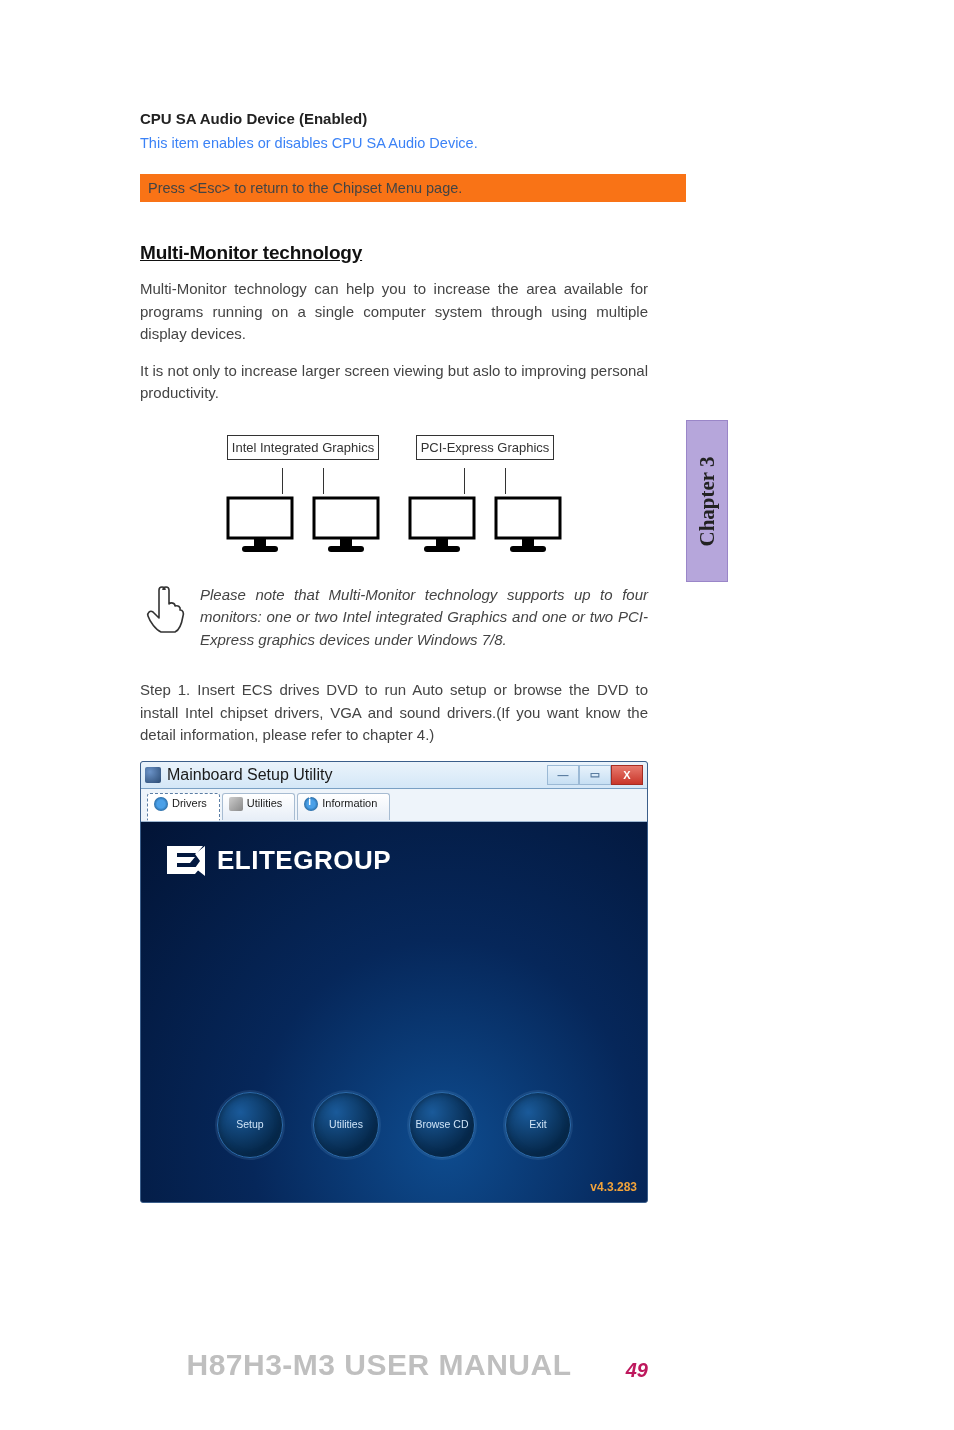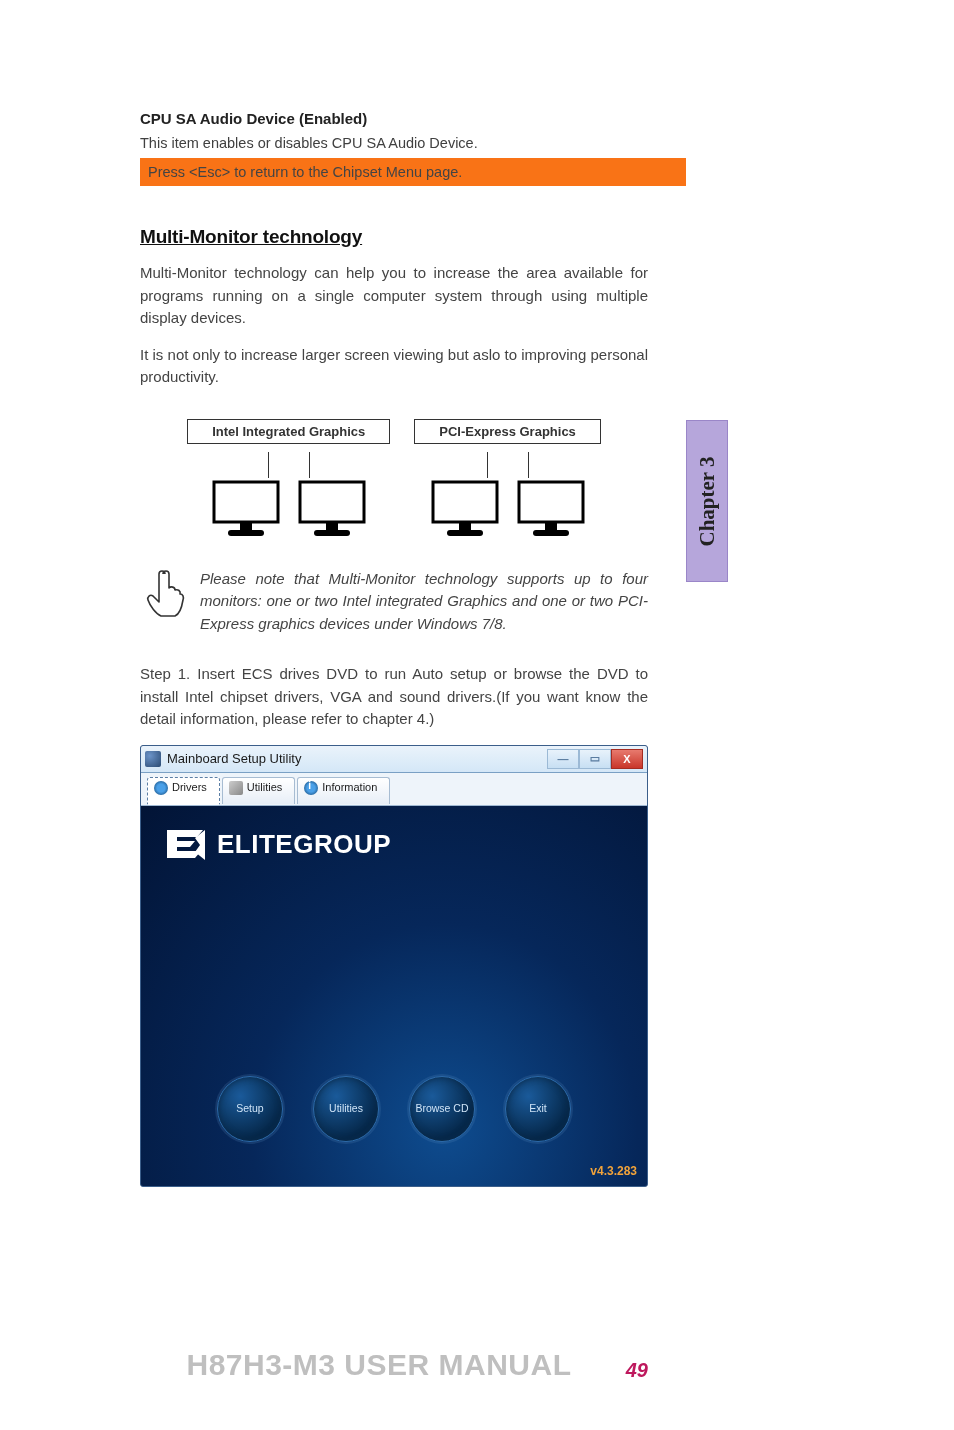--- a/index.html
+++ b/index.html
@@ -18,22 +18,22 @@
   }
   .h-bold {
     font-weight: bold;
     font-size: 15px;
     color: #222;
     margin: 0 0 6px 0;
   }
   .body-text {
     font-size: 14.5px;
     line-height: 1.45;
-    color: #404040;
-    margin: 0 0 4px 0;
+    color: #3b82f6;
+    margin: 0 0 20px 0;
   }
   .esc-box {
     background: #f97316;
     padding: 6px 8px;
     font-size: 14.5px;
     color: #444;
     width: 530px;
     margin-bottom: 40px;
   }
   .section-title {
@@ -57,26 +57,25 @@
     gap: 24px;
     margin: 30px 0 28px 0;
   }
   .monitor-group {
     display: flex;
     flex-direction: column;
     align-items: center;
   }
   .monitor-label {
     border: 1px solid #333;
-    padding: 4px 24px;
+    padding: 4px 4px;
     font-size: 13px;
     font-family: Arial, sans-serif;
     margin-bottom: 8px;
     white-space: nowrap;
-    font-weight: bold;
   }
   .connector-row {
     display: flex;
     gap: 40px;
     height: 26px;
   }
   .connector { width: 1px; background: #333; height: 26px; }
   .monitors-row { display: flex; gap: 14px; }
   .monitor-svg { width: 72px; height: 62px; }
   .note-block {
@@ -136,21 +135,21 @@
     align-items: center;
     padding: 0 4px;
     gap: 6px;
   }
   .titlebar .title-icon {
     width: 16px; height: 16px;
     background: radial-gradient(circle at 30% 30%, #6b93c8, #2a4a72);
     border-radius: 2px;
   }
   .titlebar .title-text {
-    font-size: 13px;
+    font-size: 16px;
     color: #1a1a1a;
     flex: 1;
   }
   .winbtns { display: flex; gap: 0; }
   .winbtn {
     width: 30px; height: 18px;
     background: linear-gradient(#e8f2fb,#c7dff3);
     border: 1px solid #9bb9d5;
     display:flex; align-items:center; justify-content:center;
     font-size: 11px; color:#fff; font-weight:bold;

